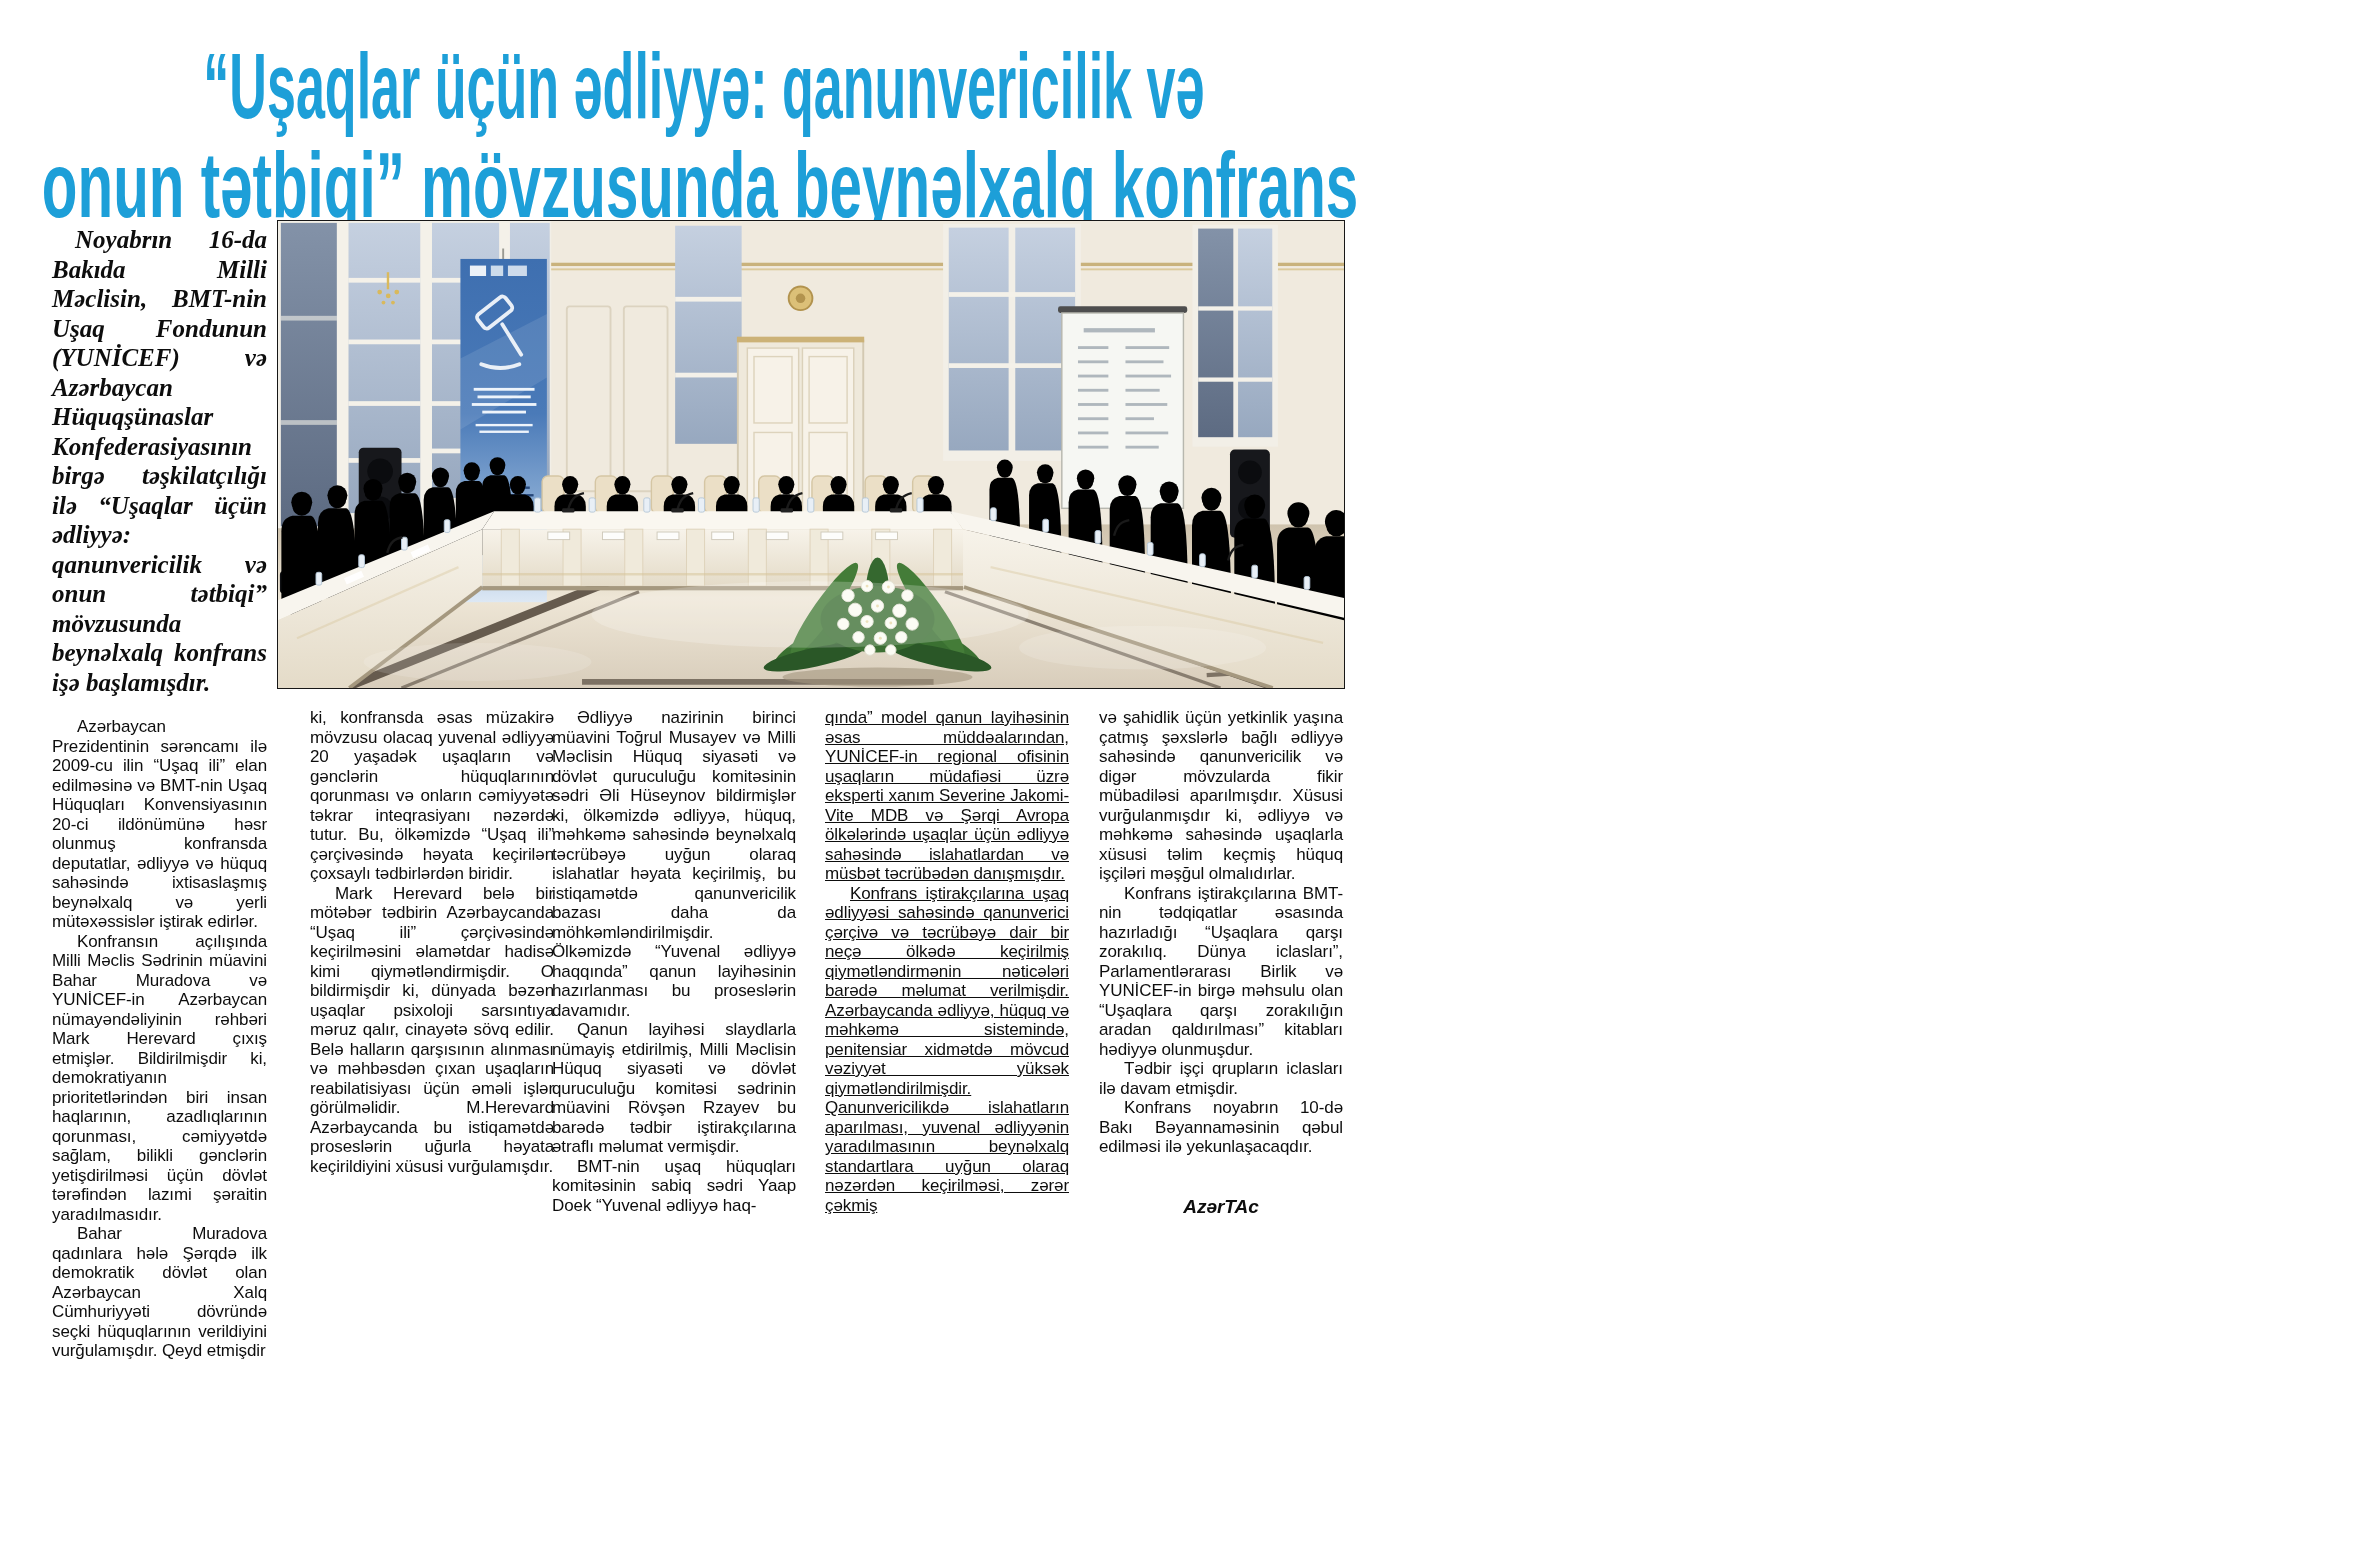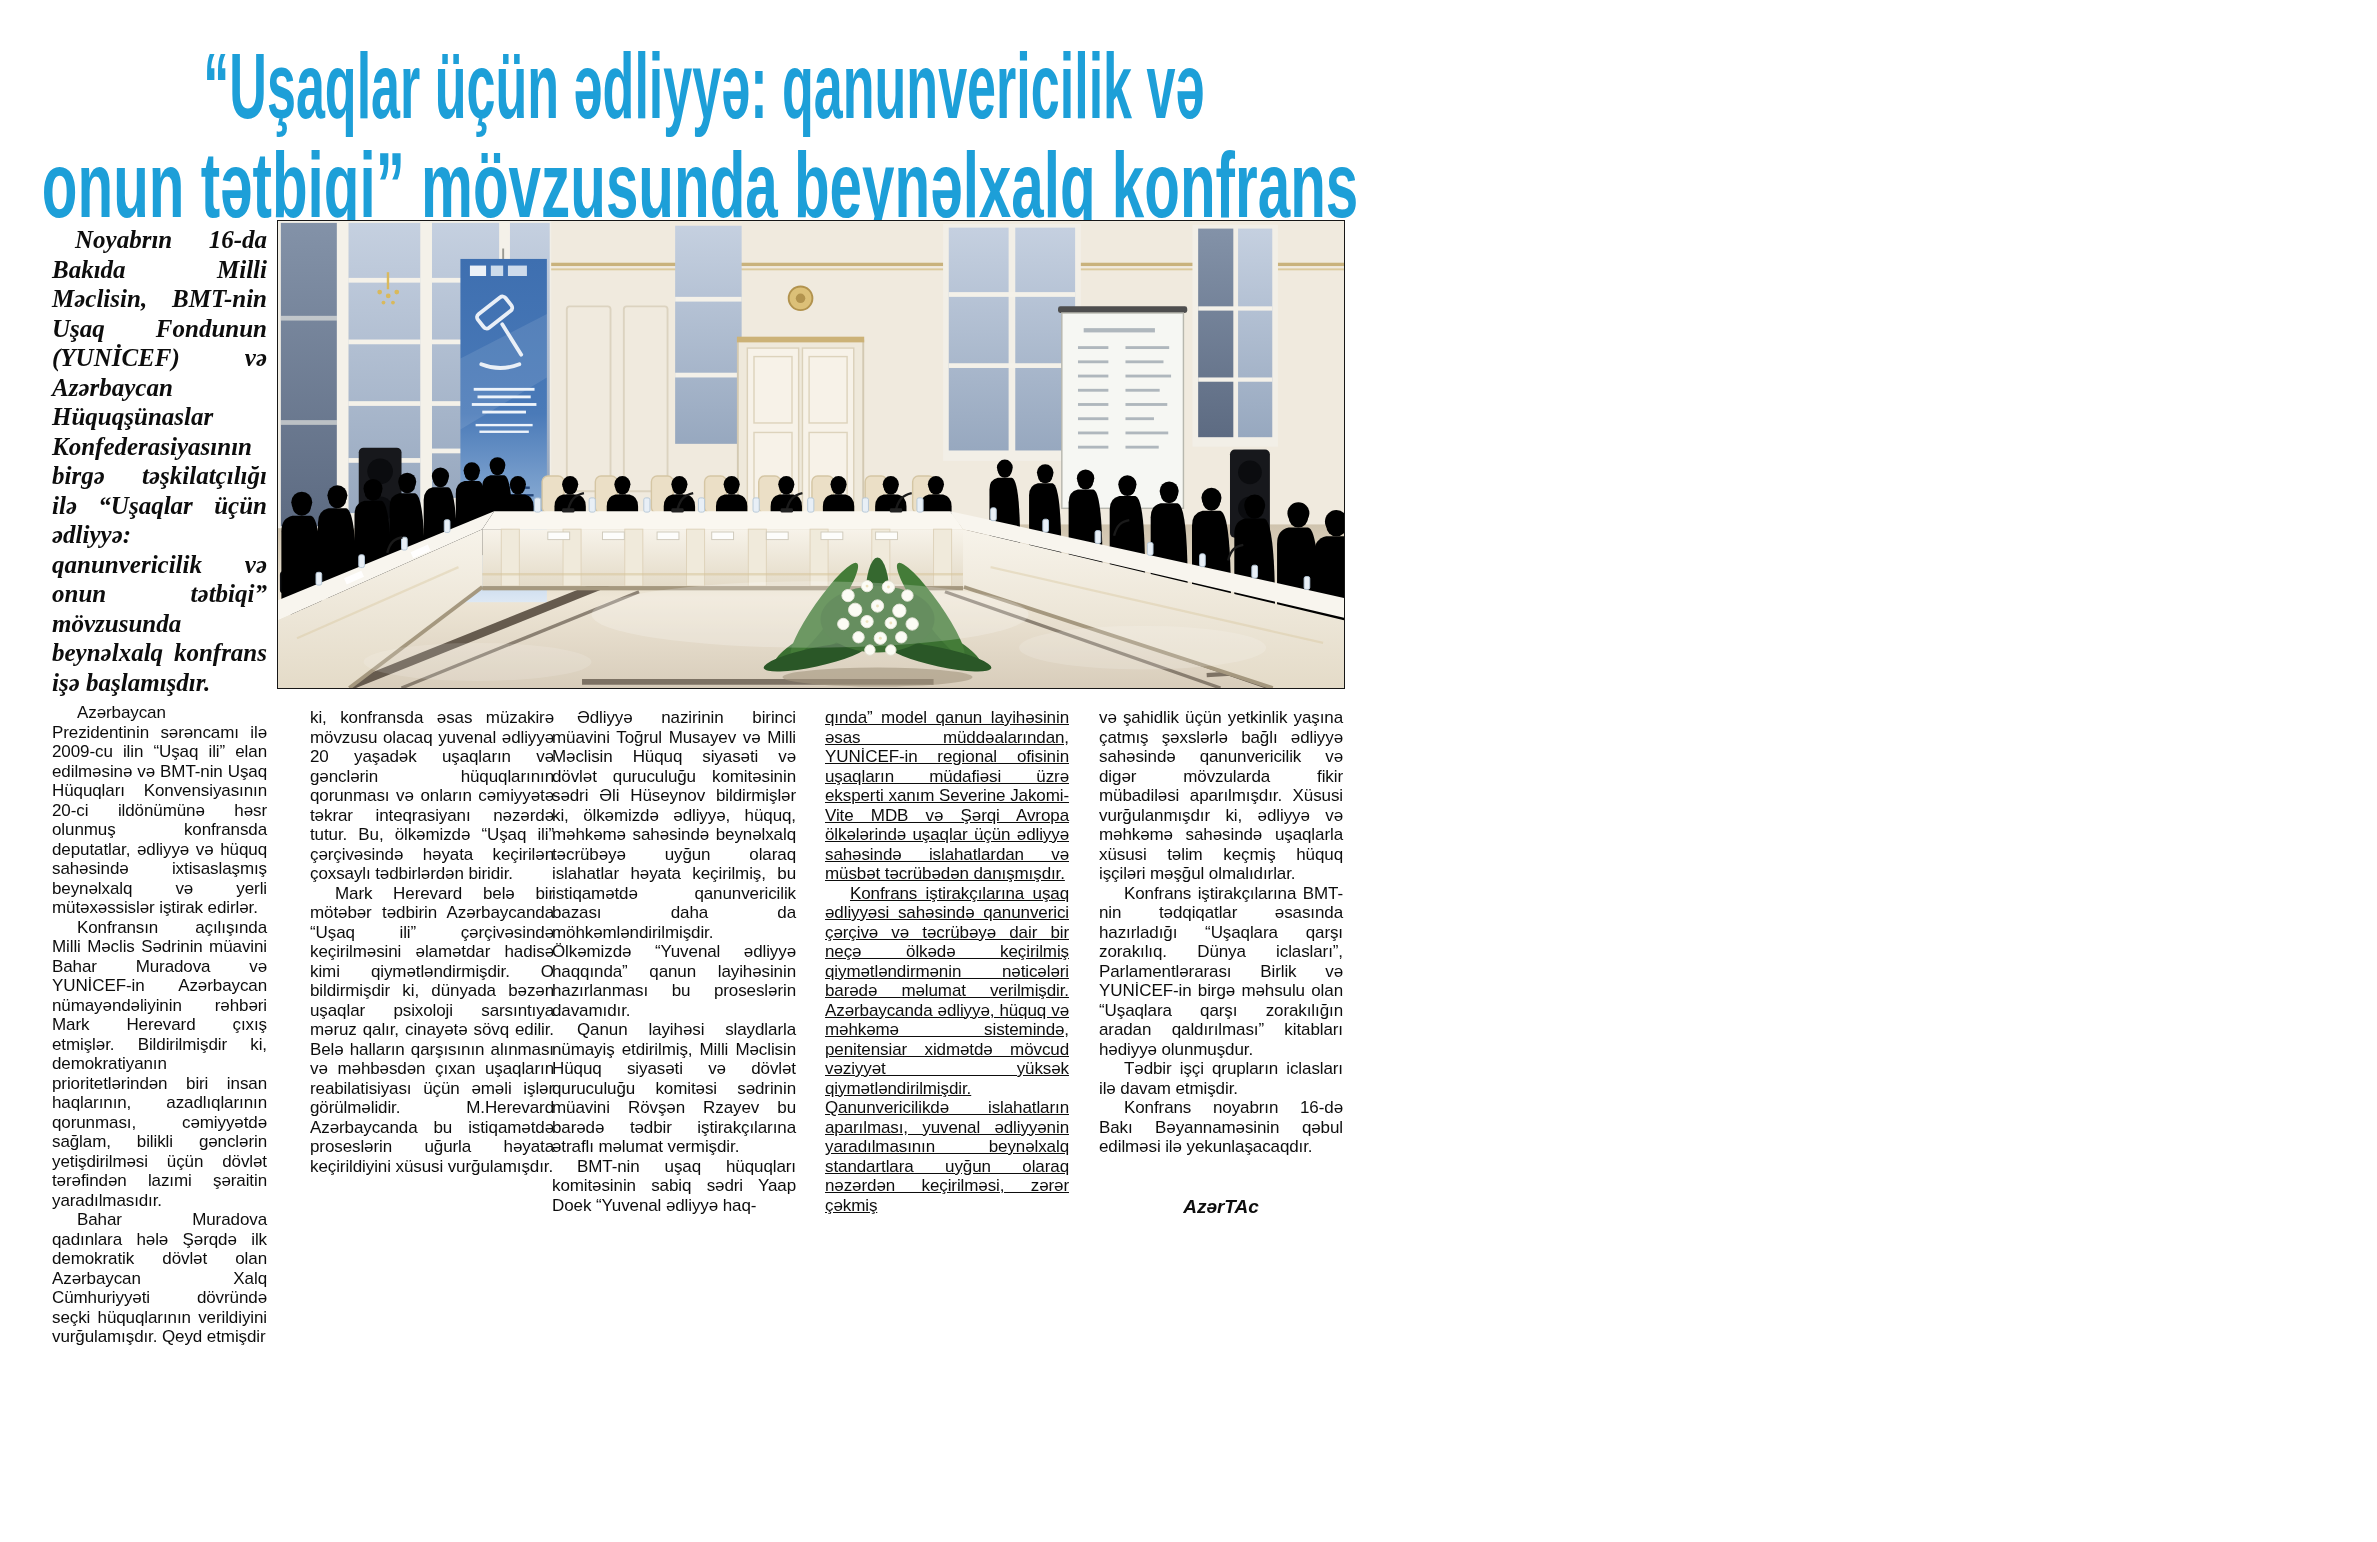--- a/index.html
+++ b/index.html
@@ -10,21 +10,21 @@
   .photo-frame{position:absolute;left:277px;top:220px;width:1068px;height:469px;
                border:1.9px solid #171717;box-sizing:border-box;background:#ece5d7;}
   .photo-frame svg{display:block;width:100%;height:100%;}
   .col{position:absolute;text-align:justify;}
   .col-1{left:52px;top:225px;width:215px;}
   .lead{font-family:"Liberation Serif",serif;font-style:italic;font-weight:700;
         font-size:25px;line-height:29.5px;margin:0;text-indent:23px;text-align:justify;}
   .bodytext p{font-size:17px;line-height:19.5px;letter-spacing:-0.1px;margin:0;
               text-indent:25px;text-align:justify;}
   .bodytext p.flush{text-indent:0;}
-  .col-1 .bodytext{margin-top:6px;}
+  .col-1 .bodytext{margin-top:20px;}
   .col-2{left:278px;top:708px;width:244px;margin-left:32px;}
   .col-3{left:552px;top:708px;width:244px;}
   .col-4{left:825px;top:708px;width:244px;text-decoration:underline;}
   .col-5{left:1099px;top:708px;width:244px;}
   .byline{position:absolute;left:1099px;top:1196px;width:244px;text-align:center;
           font-style:italic;font-weight:700;font-size:19px;line-height:22px;}
 </style>
 </head>
 <body>
 
@@ -416,19 +416,19 @@
       <p>BMT-nin uşaq hüquqları komitəsinin sabiq sədri Yaap Doek “Yuvenal ədliyyə haq-</p>
     </div>
   <div class="col col-4 bodytext">
       <p class="flush">qında” model qanun layihəsinin əsas müddəalarından, YUNİCEF-in regional ofisinin uşaqların müdafiəsi üzrə eksperti xanım Severine Jakomi-Vite MDB və Şərqi Avropa ölkələrində uşaqlar üçün ədliyyə sahəsində islahatlardan və müsbət təcrübədən danışmışdır.</p>
       <p>Konfrans iştirakçılarına uşaq ədliyyəsi sahəsində qanunverici çərçivə və təcrübəyə dair bir neçə ölkədə keçirilmiş qiymətləndirmənin nəticələri barədə məlumat verilmişdir. Azərbaycanda ədliyyə, hüquq və məhkəmə sistemində, penitensiar xidmətdə mövcud vəziyyət yüksək qiymətləndirilmişdir. Qanunvericilikdə islahatların aparılması, yuvenal ədliyyənin yaradılmasının beynəlxalq standartlara uyğun olaraq nəzərdən keçirilməsi, zərər çəkmiş</p>
     </div>
   <div class="col col-5 bodytext">
       <p class="flush">və şahidlik üçün yetkinlik yaşına çatmış şəxslərlə bağlı ədliyyə sahəsində qanunvericilik və digər mövzularda fikir mübadiləsi aparılmışdır. Xüsusi vurğulanmışdır ki, ədliyyə və məhkəmə sahəsində uşaqlarla xüsusi təlim keçmiş hüquq işçiləri məşğul olmalıdırlar.</p>
       <p>Konfrans iştirakçılarına BMT-nin tədqiqatlar əsasında hazırladığı “Uşaqlara qarşı zorakılıq. Dünya iclasları”, Parlamentlərarası Birlik və YUNİCEF-in birgə məhsulu olan “Uşaqlara qarşı zorakılığın aradan qaldırılması” kitabları hədiyyə olunmuşdur.</p>
       <p>Tədbir işçi qrupların iclasları ilə davam etmişdir.</p>
-      <p>Konfrans noyabrın 16-də Bakı Bəyannaməsinin qəbul edilməsi ilə yekunlaşacaqdır.</p>
+      <p>Konfrans noyabrın 10-də Bakı Bəyannaməsinin qəbul edilməsi ilə yekunlaşacaqdır.</p>
     </div>
 
   <div class="byline">AzərTAc</div>
 
 </div>
 
 
 </body></html>

